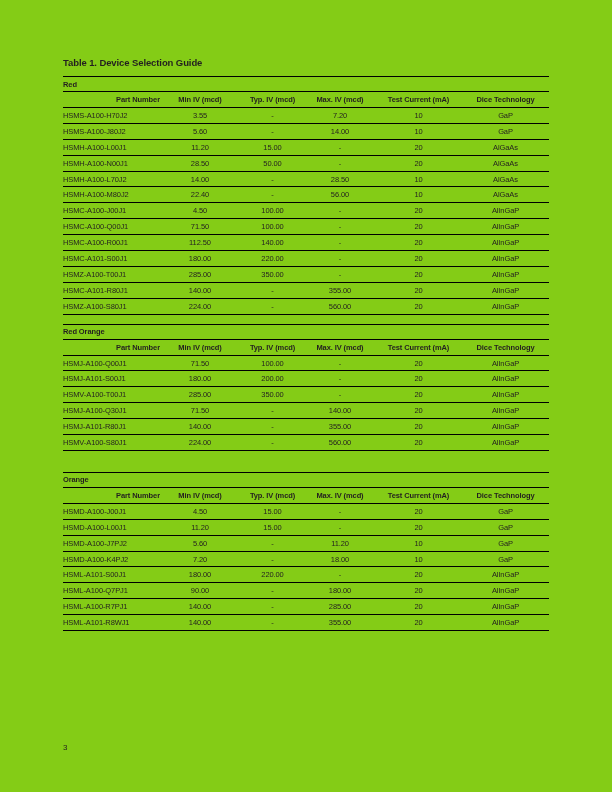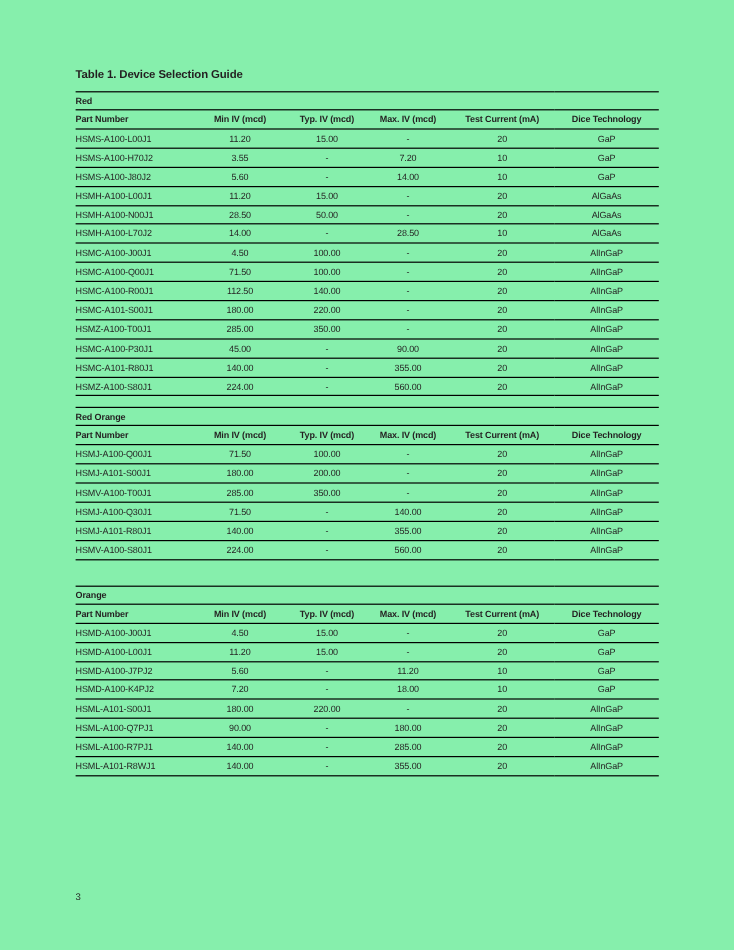--- a/index.html
+++ b/index.html
@@ -4,21 +4,21 @@
 <style>
   html, body {
     margin: 0;
     padding: 0;
     background: #ffffff;
   }
   .page {
     position: relative;
     width: 612px;
     height: 792px;
-    background: #86efac;
+    background: #84cc16;
     font-family: "Liberation Sans", sans-serif;
     color: #231f20;
     overflow: hidden;
   }
   .content {
     position: absolute;
     left: 63px;
     top: 57px;
     width: 486px;
   }
@@ -48,21 +48,21 @@
     border-top: 1px solid #000;
     border-bottom: 1px solid #000;
   }
   tr.head th {
     height: 15px;
     font-weight: bold;
     text-align: center;
     border-bottom: 1.5px solid #000;
   }
   tr.head th:first-child {
-    text-align: left;
+    text-align: right;
   }
   tr.row td {
     height: 14.9px;
     text-align: center;
     border-bottom: 1px solid #000;
   }
   tr.row td:first-child {
     text-align: left;
   }
   tr.row:last-child td {
@@ -101,28 +101,20 @@
         </tr>
         <tr class="head">
           <th>Part Number</th>
           <th>Min IV (mcd)</th>
           <th>Typ. IV (mcd)</th>
           <th>Max. IV (mcd)</th>
           <th>Test Current (mA)</th>
           <th>Dice Technology</th>
         </tr>
           <tr class="row">
-            <td>HSMS-A100-L00J1</td>
-            <td>11.20</td>
-            <td>15.00</td>
-            <td>-</td>
-            <td>20</td>
-            <td>GaP</td>
-          </tr>
-          <tr class="row">
             <td>HSMS-A100-H70J2</td>
             <td>3.55</td>
             <td>-</td>
             <td>7.20</td>
             <td>10</td>
             <td>GaP</td>
           </tr>
           <tr class="row">
             <td>HSMS-A100-J80J2</td>
             <td>5.60</td>
@@ -149,20 +141,28 @@
           </tr>
           <tr class="row">
             <td>HSMH-A100-L70J2</td>
             <td>14.00</td>
             <td>-</td>
             <td>28.50</td>
             <td>10</td>
             <td>AlGaAs</td>
           </tr>
           <tr class="row">
+            <td>HSMH-A100-M80J2</td>
+            <td>22.40</td>
+            <td>-</td>
+            <td>56.00</td>
+            <td>10</td>
+            <td>AlGaAs</td>
+          </tr>
+          <tr class="row">
             <td>HSMC-A100-J00J1</td>
             <td>4.50</td>
             <td>100.00</td>
             <td>-</td>
             <td>20</td>
             <td>AlInGaP</td>
           </tr>
           <tr class="row">
             <td>HSMC-A100-Q00J1</td>
             <td>71.50</td>
@@ -185,28 +185,20 @@
             <td>220.00</td>
             <td>-</td>
             <td>20</td>
             <td>AlInGaP</td>
           </tr>
           <tr class="row">
             <td>HSMZ-A100-T00J1</td>
             <td>285.00</td>
             <td>350.00</td>
             <td>-</td>
-            <td>20</td>
-            <td>AlInGaP</td>
-          </tr>
-          <tr class="row">
-            <td>HSMC-A100-P30J1</td>
-            <td>45.00</td>
-            <td>-</td>
-            <td>90.00</td>
             <td>20</td>
             <td>AlInGaP</td>
           </tr>
           <tr class="row">
             <td>HSMC-A101-R80J1</td>
             <td>140.00</td>
             <td>-</td>
             <td>355.00</td>
             <td>20</td>
             <td>AlInGaP</td>

